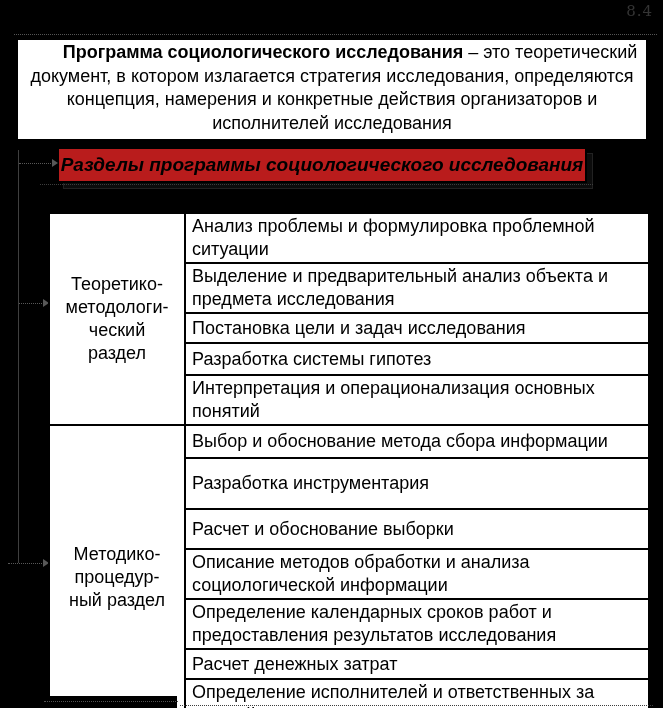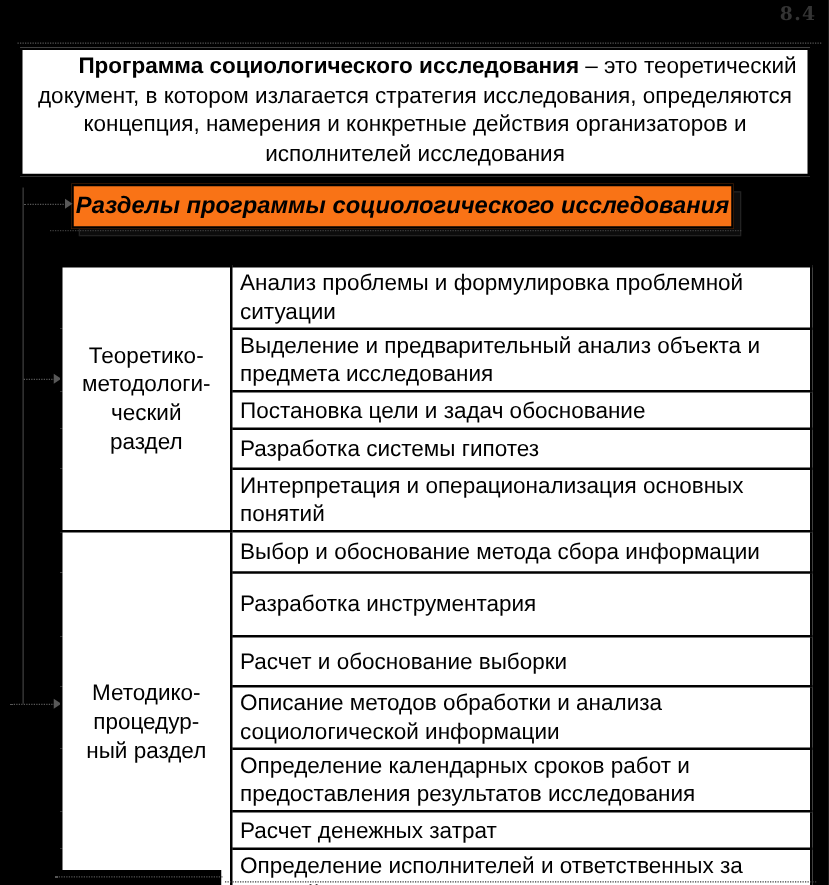--- a/index.html
+++ b/index.html
@@ -8,21 +8,21 @@
     background:#000;
     font-family:"Liberation Sans", sans-serif;
     position:relative; overflow:hidden;
     color:#000;
   }
   .canvas { position:absolute; left:0; top:0; width:663px; height:708px; background:#000; }
 
   .page-num {
     position:absolute; top:2px; right:10px;
     font-family:"DejaVu Serif", serif;
-    font-size:15px; color:#343434; letter-spacing:1px;font-weight:bold;
+    font-size:15px; color:#343434; letter-spacing:1px;
   }
 
   .guide { position:absolute; height:0; border-top:1px dotted #555; }
   .g-top           { left:14px;  top:34px;  width:643px; }
   .g-header-bottom { left:40px;  top:184px; width:553px; border-top-color:#3d3d3d; }
   .g-bottom-left   { left:44px;  top:701px; width:134px; }
   .g-bottom-right  { left:180px; top:705px; width:473px; border-top-color:#3d3d3d; }
 
   .def-box {
     position:absolute; left:16px; top:38px; width:632px; height:103px;
@@ -30,21 +30,21 @@
     text-align:center; font-size:18px; line-height:23.5px; padding:1px 2px;
   }
   .def-box .term { font-weight:bold;margin-left:36px; }
 
   .hdr-shadow {
     position:absolute; left:63px; top:153px; width:530px; height:36px;
     background:#0c0c0c; border:1px solid #222; box-sizing:border-box;
   }
   .hdr-box {
     position:absolute; left:57px; top:147px; width:530px; height:36px;
-    background:#f97316; border:2px solid #000; box-sizing:border-box;
+    background:#b91c1c; border:2px solid #000; box-sizing:border-box;
     display:flex; align-items:center; justify-content:center;
     font-size:19px; font-weight:bold; font-style:italic;
   }
 
   .trunk { position:absolute; left:18px; top:150px; width:1px; height:413px; background:#3f3f3f; }
   .arrow-line { position:absolute; height:0; border-top:1px dotted #585858; }
   .al-1 { left:19px; top:163px; width:34px; }
   .al-2 { left:19px; top:303px; width:25px; }
   .al-3 { left:8px;  top:563px; width:36px; }
   .arrow-head {
@@ -109,21 +109,21 @@
         <td class="sec-label" rowspan="5">Теоретико-
 методологи-
 ческий
 раздел</td>
         <td class="item">Анализ проблемы и формулировка проблемной ситуации</td>
       </tr>
       <tr style="height:50px">
         <td class="item">Выделение и предварительный анализ объекта и предмета исследования</td>
       </tr>
       <tr style="height:30px">
-        <td class="item">Постановка цели и задач обоснование</td>
+        <td class="item">Постановка цели и задач исследования</td>
       </tr>
       <tr style="height:32px">
         <td class="item">Разработка системы гипотез</td>
       </tr>
       <tr style="height:50px">
         <td class="item">Интерпретация и операционализация основных понятий</td>
       </tr>
       <tr style="height:33px">
         <td class="sec-label" rowspan="7">Методико-
 процедур-

